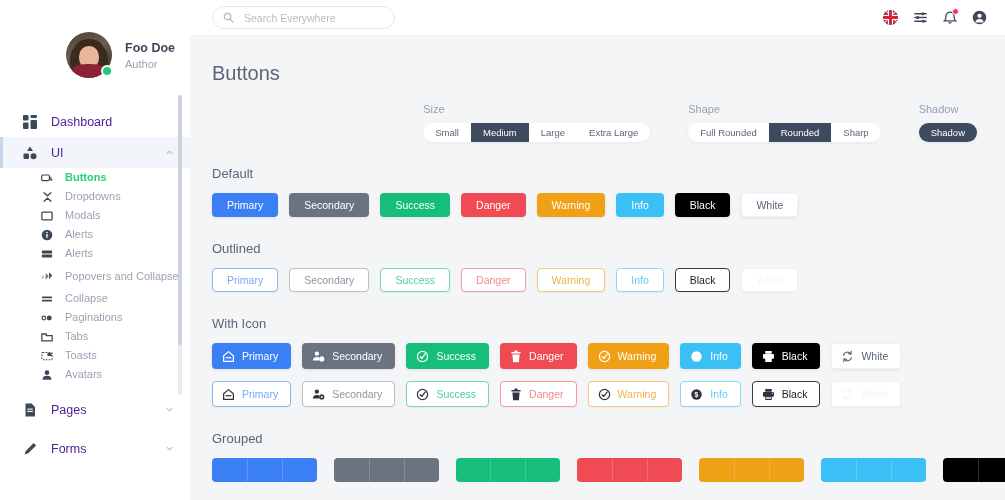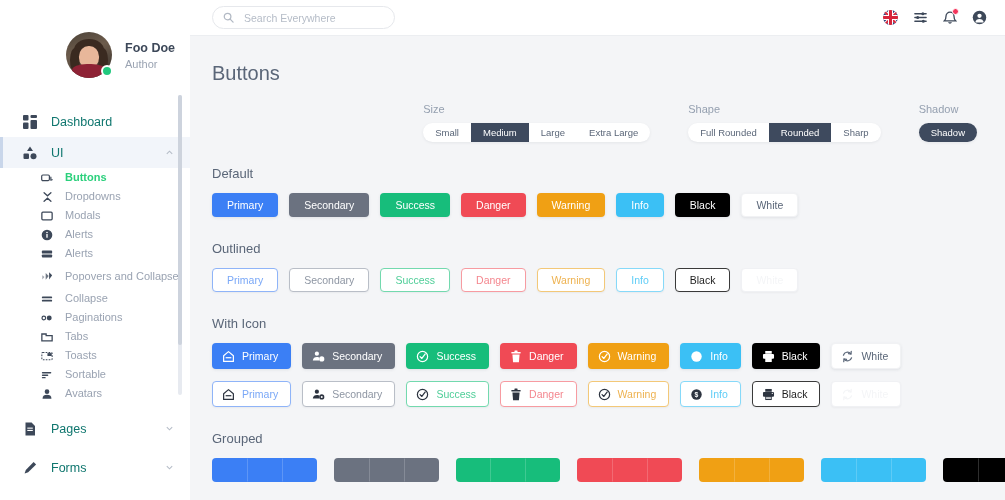--- a/index.html
+++ b/index.html
@@ -50,21 +50,21 @@
     position:absolute; right:-1px; bottom:1px; width:12px; height:12px;
     border-radius:50%; background:#22c87e; border:2px solid #fff;
   }
   .profile-text { margin-left:13px; }
   .profile-name { font-size:12.5px; font-weight:bold; color:#3d4859; line-height:1.3; }
   .profile-role { font-size:11px; color:#9aa3b2; margin-top:2px; }
 
   .nav { margin-top:28px; }
   .nav-item {
     display:flex; align-items:center; height:31px;
-    padding-left:22px; font-size:12.5px; color:#0f766e; position:relative;
+    padding-left:22px; font-size:12.5px; color:#4c1d95; position:relative;
     cursor:pointer;
   }
   .nav-item.active-group {
     background:#f2f5fa;
     box-shadow: inset 3px 0 0 #c9d6ea;
   }
   .nav-ico {
     width:16px; height:16px; flex:0 0 16px; margin-right:13px;
     display:flex; align-items:center; justify-content:center; color:#3d4859;
   }
@@ -323,30 +323,20 @@
         <div class="sub-item">
           <span class="sub-ico">
             <svg width="12" height="12" viewBox="0 0 14 14" fill="none">
               <rect x="1" y="3" width="12" height="8.5" rx="1" stroke="currentColor" stroke-width="1.2" stroke-dasharray="2 1.4"></rect>
               <rect x="7.5" y="3.6" width="5" height="3.4" fill="currentColor"></rect>
             </svg>
           </span>
           <span class="sub-label">Toasts</span>
         </div>
 
-        <div class="sub-item">
-          <span class="sub-ico">
-            <svg width="12" height="12" viewBox="0 0 14 14" fill="currentColor">
-              <rect x="1" y="3.6" width="11" height="1.7" rx="0.8"></rect>
-              <rect x="1" y="6.4" width="7.5" height="1.7" rx="0.8"></rect>
-              <rect x="1" y="9.2" width="4.5" height="1.7" rx="0.8"></rect>
-            </svg>
-          </span>
-          <span class="sub-label">Sortable</span>
-        </div>
 
         <div class="sub-item">
           <span class="sub-ico">
             <svg width="12" height="12" viewBox="0 0 14 14" fill="currentColor">
               <circle cx="7" cy="4.3" r="2.7"></circle>
               <path d="M1.8 12.5 C1.8 9.2 4 8 7 8 C10 8 12.2 9.2 12.2 12.5 Z"></path>
             </svg>
           </span>
           <span class="sub-label">Avatars</span>
         </div>

